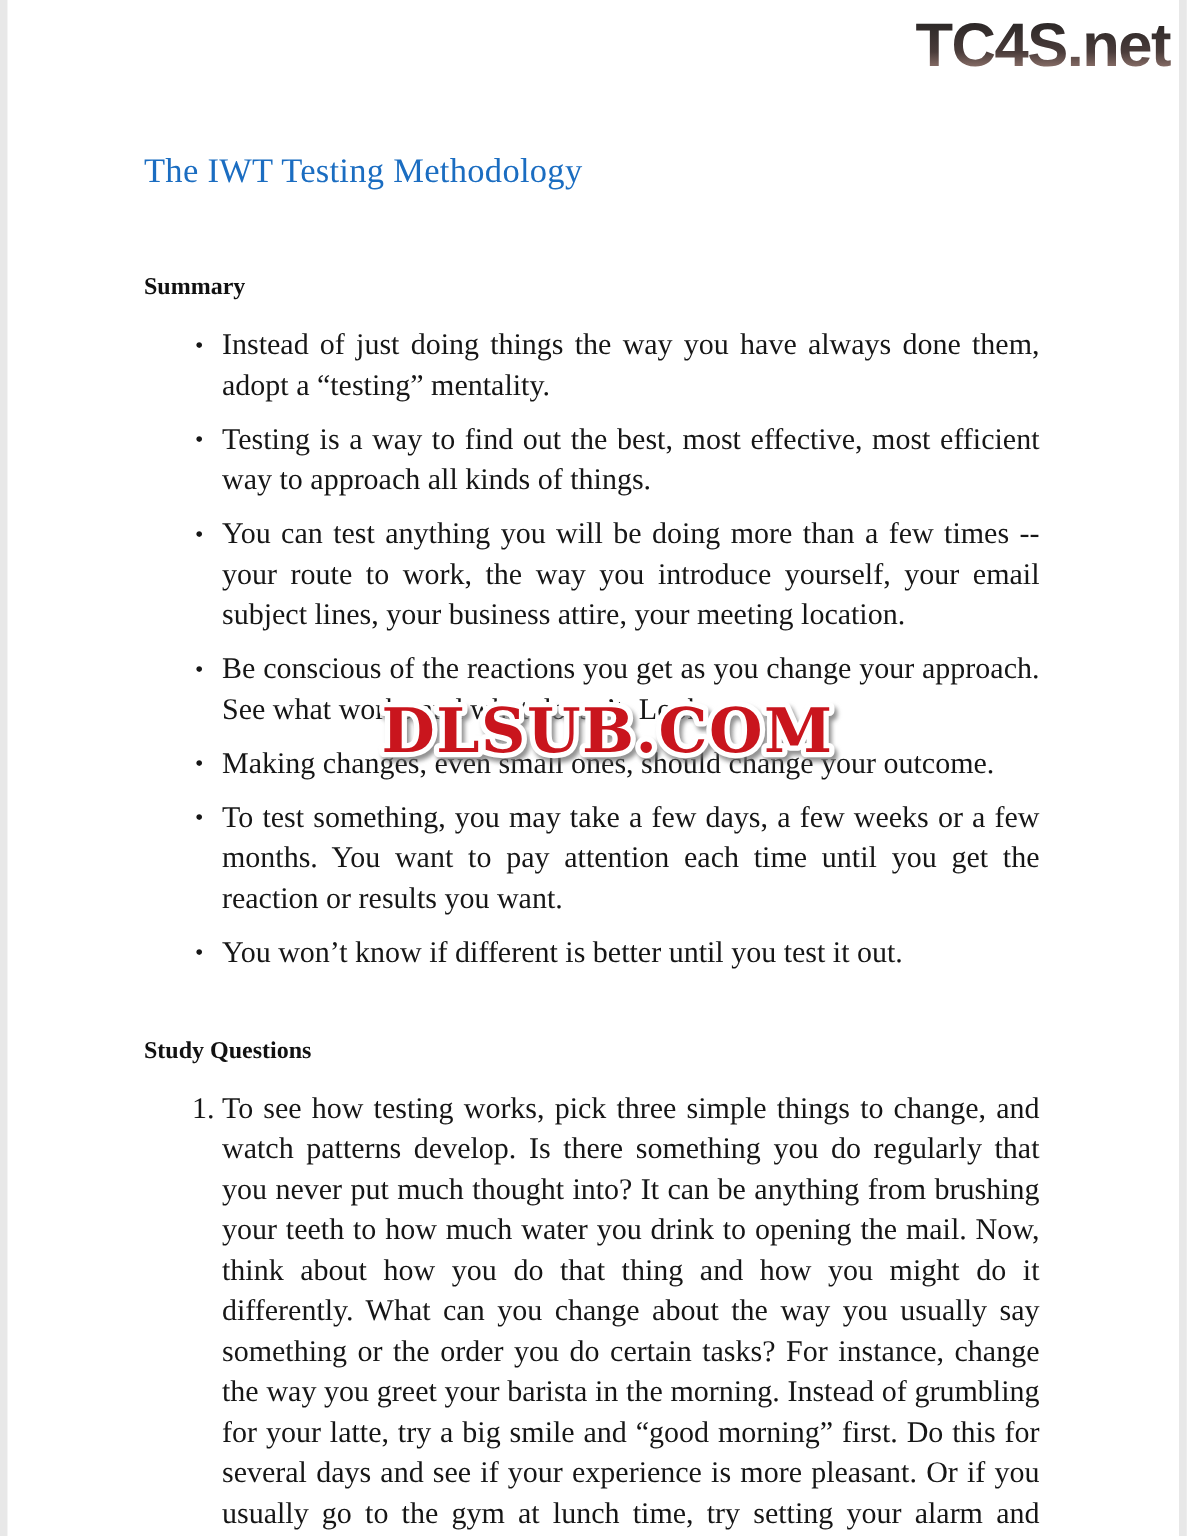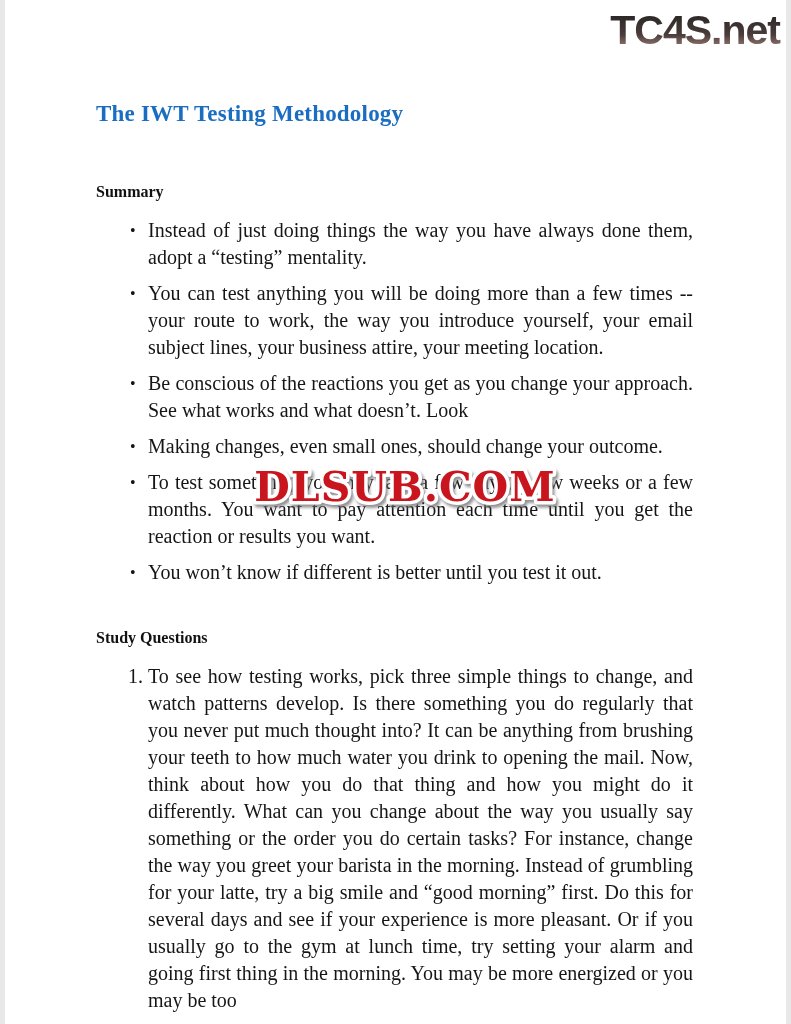--- a/index.html
+++ b/index.html
@@ -17,21 +17,21 @@
   .content {
     position: absolute;
     left: 91px;
     right: 93px;
     top: 0;
   }
   .doc-title {
     margin-top: 101px;
     font-size: 23px;
     line-height: 1.15;
-    font-weight: bold;
+    font-weight: normal;
     color: #1b6dc1;
     letter-spacing: 0.2px;
   }
   .section-heading {
     font-size: 16px;
     font-weight: bold;
     color: #111111;
   }
   .summary-heading { margin-top: 56px; }
   .study-heading   { margin-top: 43px; }
@@ -99,20 +99,21 @@
   </div>
 
   <div class="content">
 
     <h1 class="doc-title">The IWT Testing Methodology</h1>
 
     <h2 class="section-heading summary-heading">Summary</h2>
 
     <ul class="bullets">
       <li>Instead of just doing things the way you have always done them, adopt a “testing” mentality.</li>
+      <li>Testing is a way to find out the best, most effective, most efficient way to approach all kinds of things.</li>
       <li>You can test anything you will be doing more than a few times -- your route to work, the way you introduce yourself, your email subject lines, your business attire, your meeting location.</li>
       <li>Be conscious of the reactions you get as you change your approach. See what works and what doesn’t. Look</li>
       <li>Making changes, even small ones, should change your outcome.</li>
       <li>To test something, you may take a few days, a few weeks or a few months. You want to pay attention each time until you get the reaction or results you want.</li>
       <li>You won’t know if different is better until you test it out.</li>
     </ul>
 
     <h2 class="section-heading study-heading">Study Questions</h2>
 
     <ol class="study-list">

